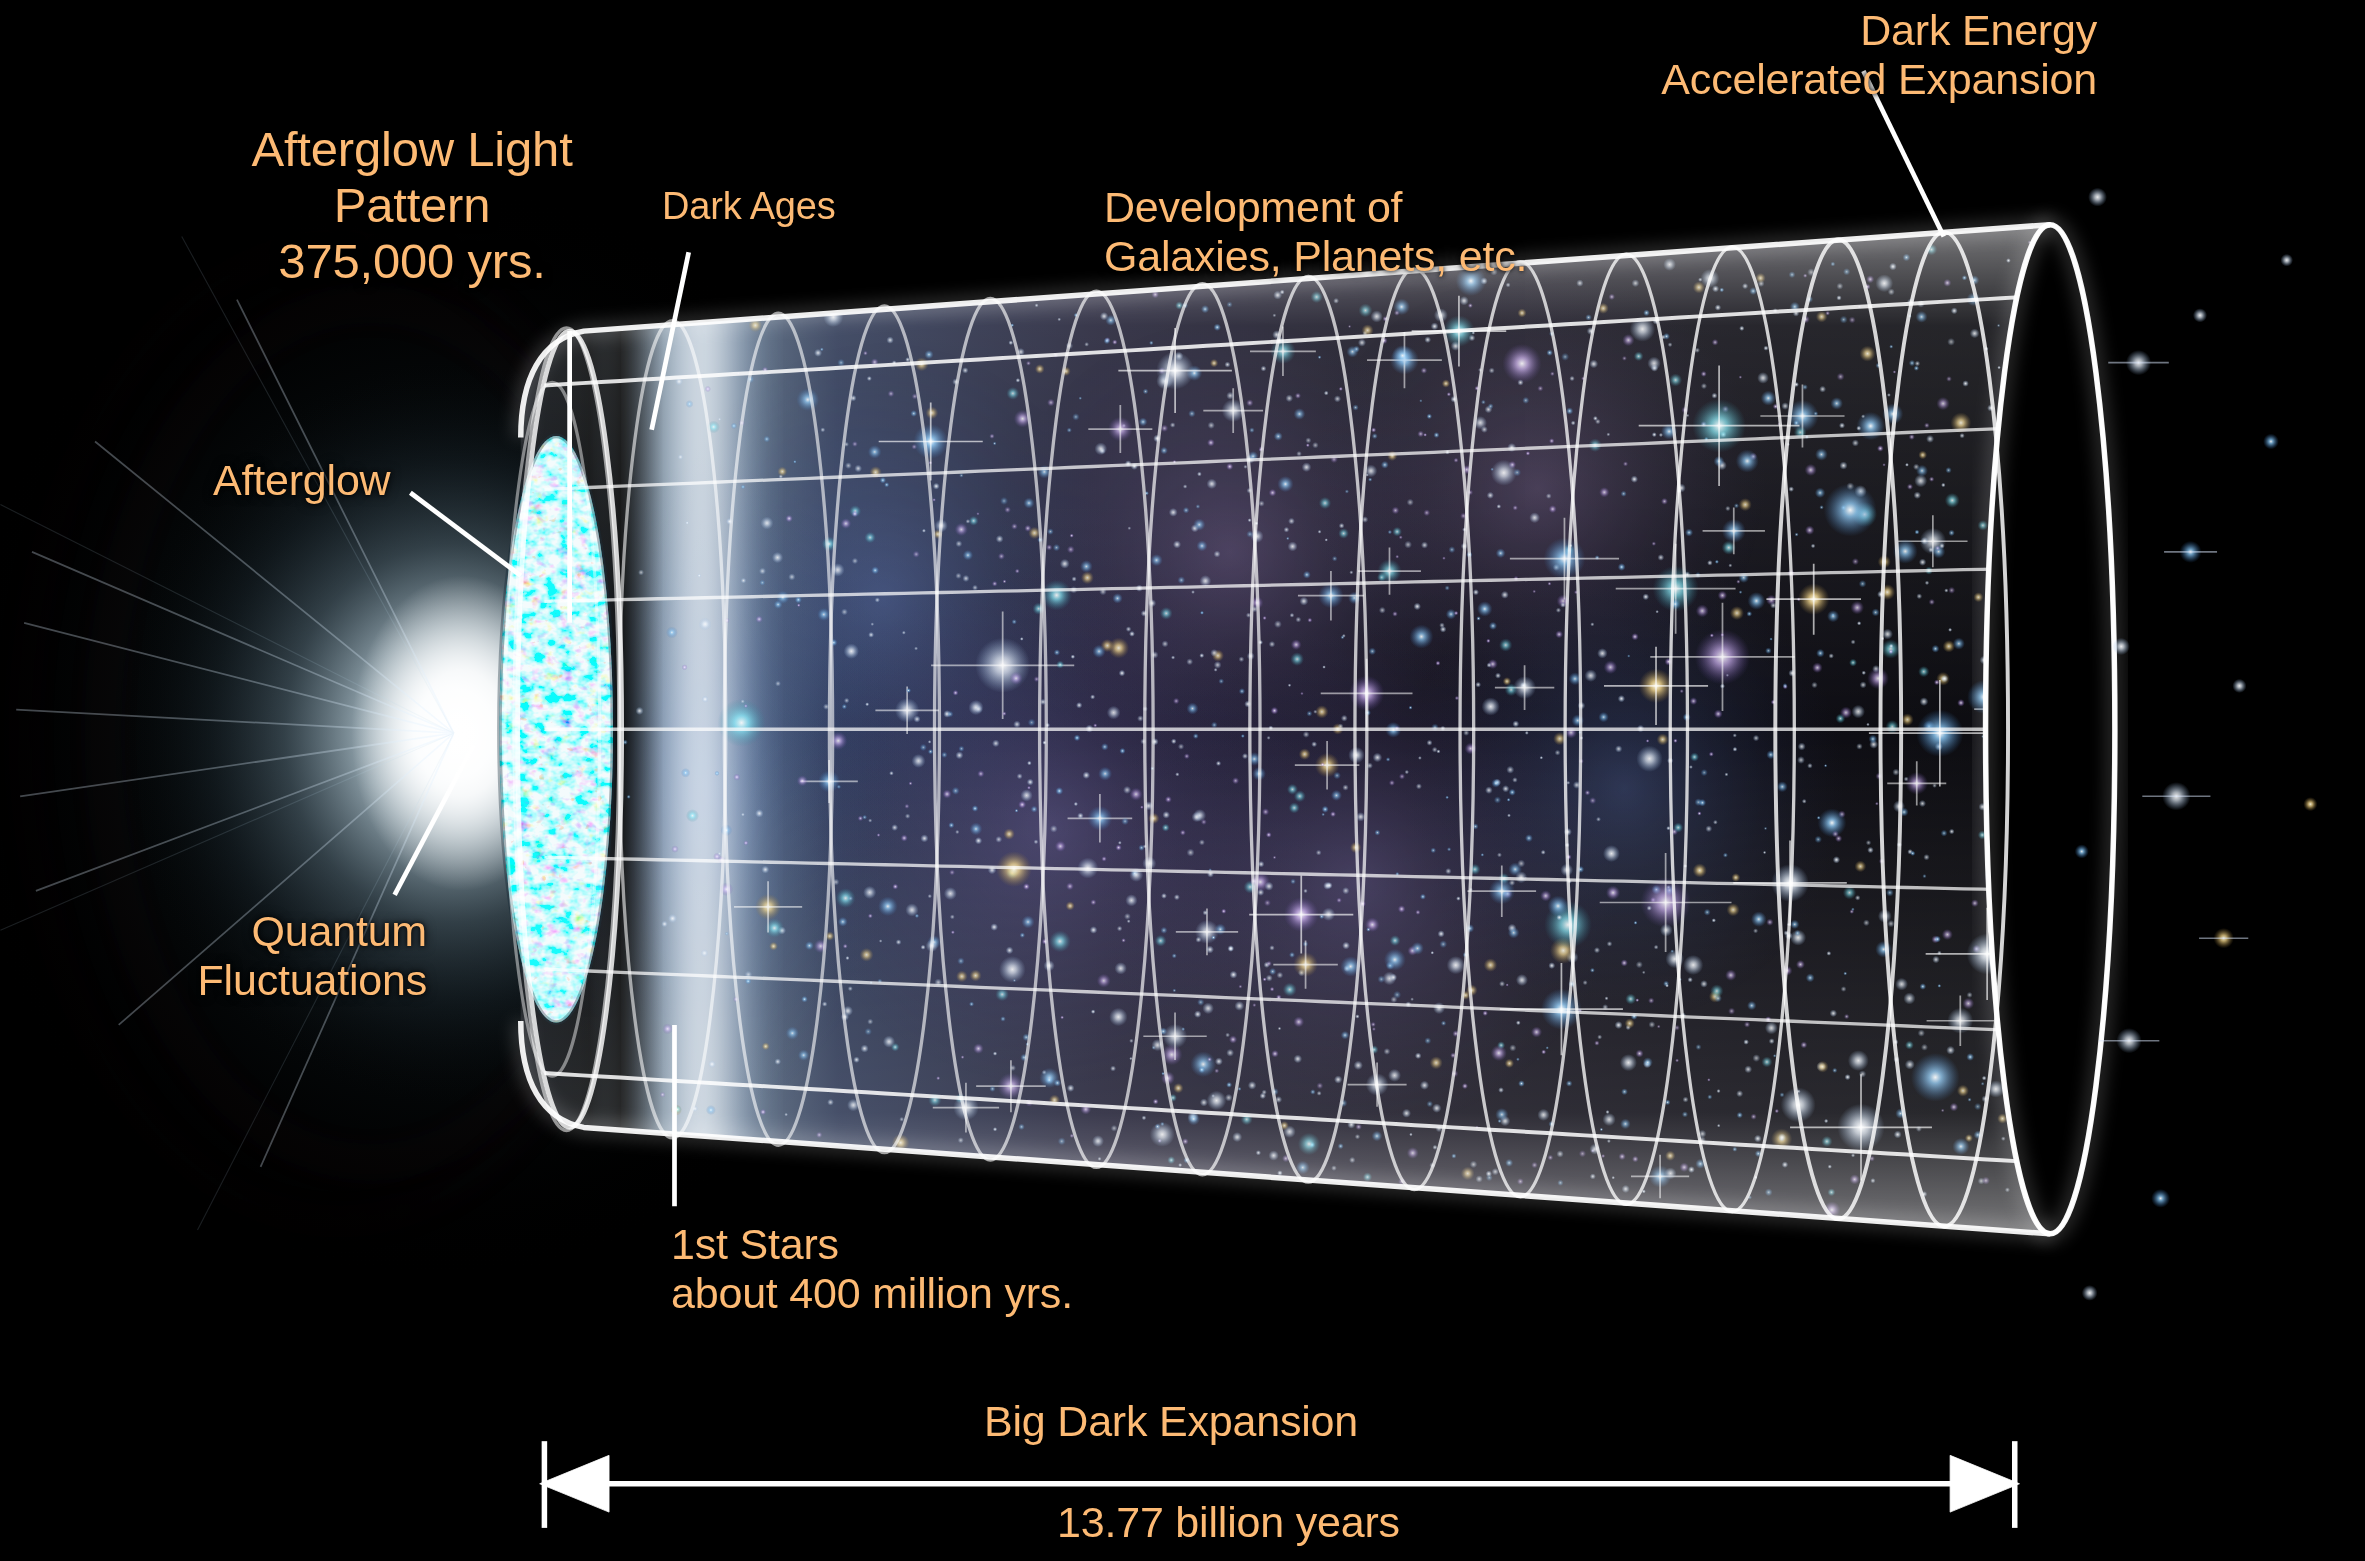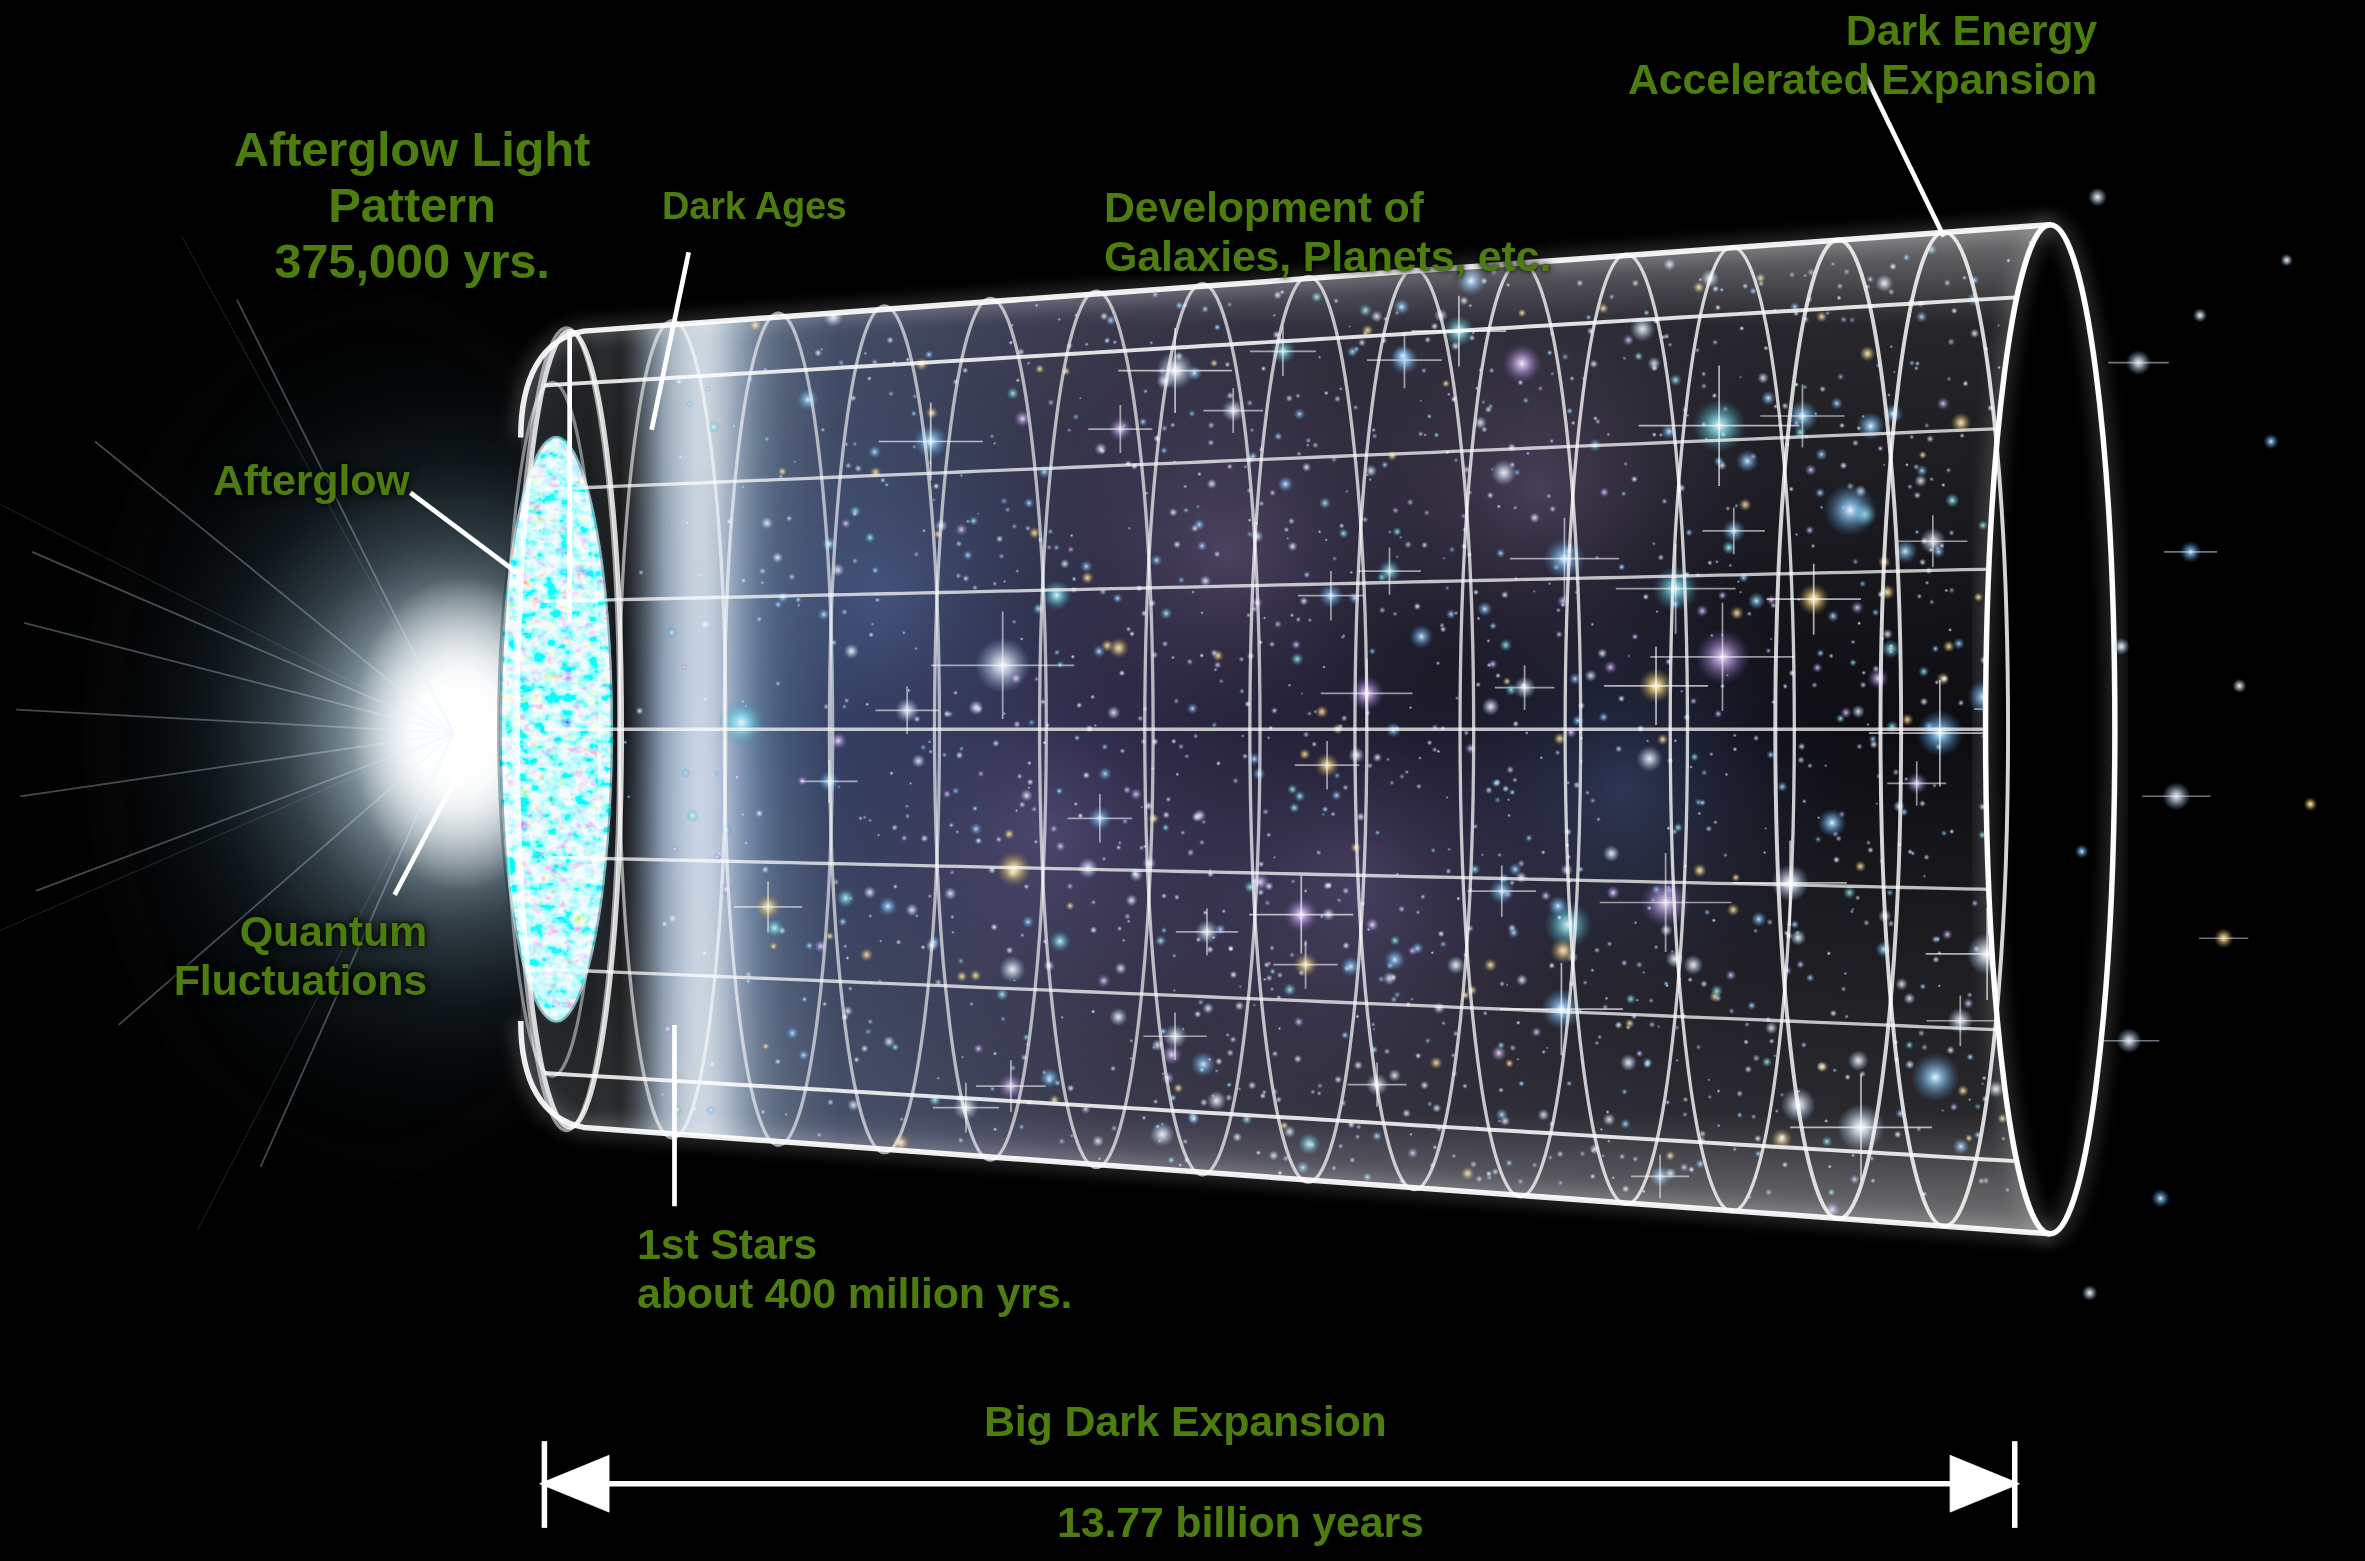--- a/index.html
+++ b/index.html
@@ -17,34 +17,34 @@
     color: #ffffff;
   }
 
   
   #art { position: absolute; inset: 0; }
   #art svg { display: block; width: 2366px; height: 1561px; }
 
   
   .label {
     position: absolute;
-    font-weight: bold;
-    color: #4d7c0f;
+    font-weight: normal;
+    color: #fdba74;
     line-height: 1.14;
     white-space: pre-line;
     letter-spacing: -0.2px;
     text-shadow: 0 0 4px rgba(0,0,0,0.95), 0 0 11px rgba(0,0,0,0.8);
   }
   .lbl-afterglow   { left: 207px;  top: 122px;  width: 410px; font-size: 49px; text-align: center; }
   .lbl-darkages    { left: 662px;  top: 185px;  font-size: 38px; text-align: center; }
   .lbl-development { left: 1080px; top: 183px;  font-size: 43px; text-align: left; margin-left: 24px; }
   .lbl-darkenergy  { left: 1498px; top: 6.3px;    width: 599px; font-size: 43px; text-align: right; }
   .lbl-inflation   { left: 213px;  top: 456px;  font-size: 43px; text-align: left; }
   .lbl-quantum     { left: 167px;  top: 907px; width: 260px; font-size: 43px; text-align: right; }
-  .lbl-firststars  { left: 637px;  top: 1220px; font-size: 43px; text-align: left; }
+  .lbl-firststars  { left: 671px;  top: 1220px; font-size: 43px; text-align: left; }
   .lbl-bigbang     { left: 984px; top: 1397px; font-size: 43px; text-align: left; }
   .lbl-years       { left: 1033px; top: 1498px; font-size: 43px; text-align: left; margin-left: 24px; }
 </style>
 </head>
 <body>
 
 <div id="stage">
 
   <div id="art">
     <svg viewBox="0 0 3000 1980" xmlns="http://www.w3.org/2000/svg">

